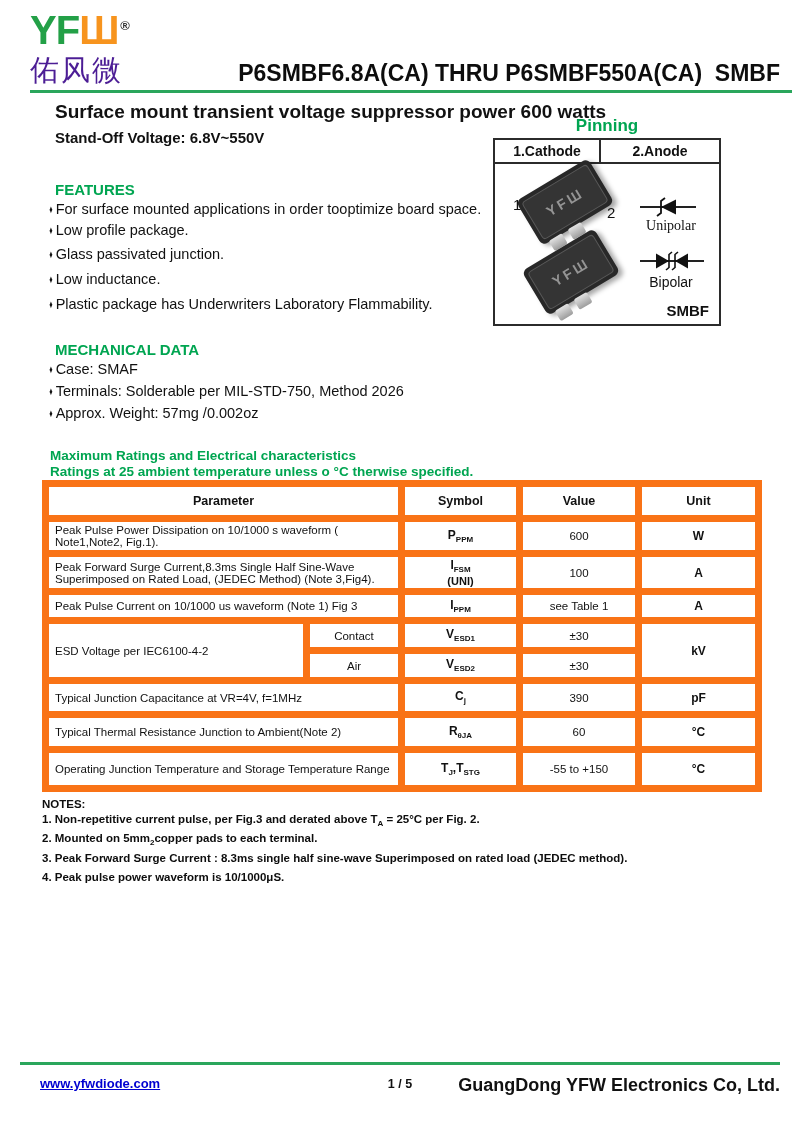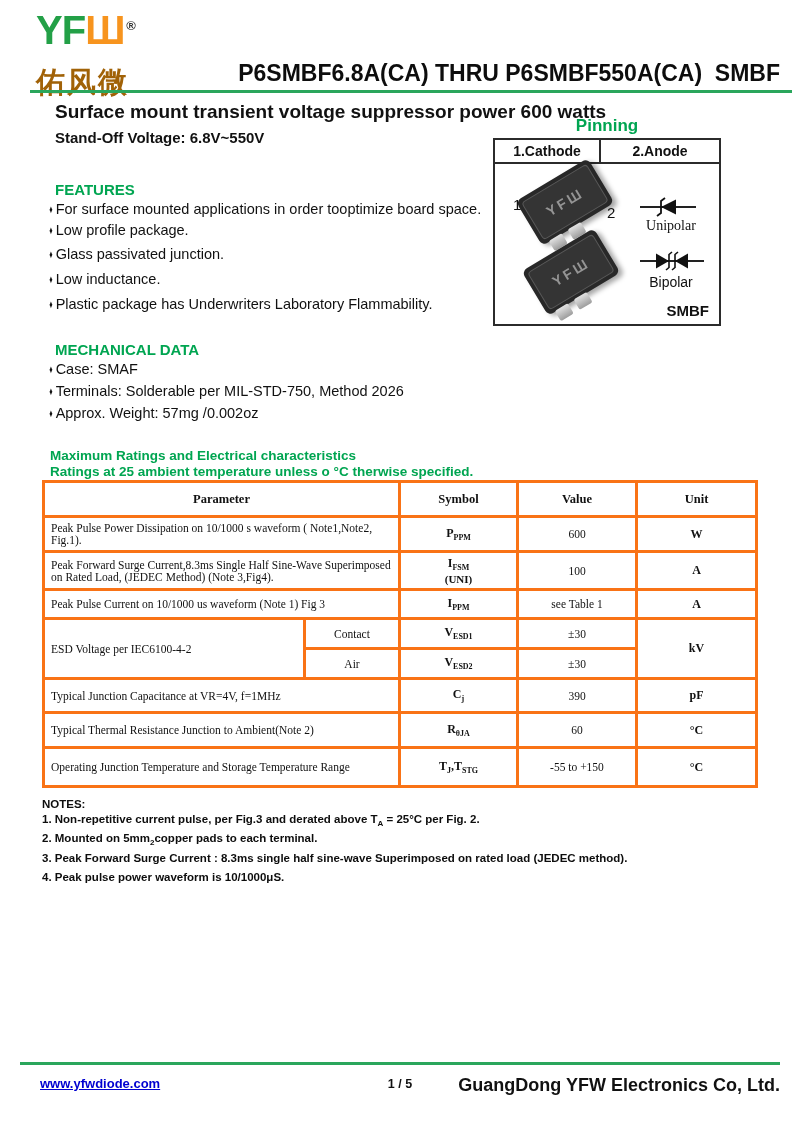--- a/index.html
+++ b/index.html
@@ -4,26 +4,26 @@
 <style>
   * { margin:0; padding:0; box-sizing:border-box; }
   html,body { background:#e8e8e8; }
   .page {
     position:relative; width:800px; height:1126px; margin:0 auto;
     background:#ffffff; overflow:hidden;
     font-family:"Liberation Sans", sans-serif; color:#111;
   }
 
   
-  .logo { position:absolute; top:6px; left:36px; }
+  .logo { position:absolute; top:6px; left:30px; }
   .logo-en { font-size:40px; font-weight:800; line-height:40px; letter-spacing:-1px; }
   .lg-green { color:#23a047; }
   .lg-orange { color:#f7941e; }
   .lg-reg { font-size:13px; color:#333; font-weight:700; vertical-align:super; margin-left:2px; }
-  .logo-cn { font-size:29px; font-weight:700; color:#a16207; margin-top:13px; letter-spacing:2px; }
+  .logo-cn { font-size:29px; font-weight:400; color:#4c1d95; margin-top:1px; letter-spacing:2px; }
   .title {
     position:absolute; top:60px; right:20px; font-size:23px; font-weight:800;
     color:#0d0d0d; white-space:pre;
   }
   .rule-top { position:absolute; top:90px; left:30px; width:762px; height:3px; background:#2aa65c; }
 
   .intro1 { position:absolute; top:101px; left:55px; font-size:19px; font-weight:700; }
   .intro2 { position:absolute; top:129px; left:55px; font-size:15px; font-weight:700; }
 
   
@@ -74,21 +74,21 @@
   .mech-list { position:absolute; top:361px; left:48px; width:480px; }
   .mech-item { font-size:14.5px; display:flex; margin-bottom:6px; }
   .mech-item .bullet { font-size:11px; margin-right:2px; padding-top:2px; transform:scaleX(0.6); }
 
   .ratings { position:absolute; top:448px; left:50px; color:#00a551; font-weight:700;
     font-size:13.5px; line-height:16px; }
 
   
   .spec { position:absolute; top:480px; left:42px; width:713px;
     border-collapse:collapse; table-layout:fixed; border:2px solid #000; }
-  .spec th, .spec td { border:3px solid #f97316; overflow:hidden;font-family:Liberation Serif, serif; }
+  .spec th, .spec td { border:7px solid #f97316; overflow:hidden; }
   .spec th { font-size:12.5px; font-weight:700; text-align:center; }
   .param { font-size:11.5px; text-align:left; padding:2px 6px; }
   .cond  { font-size:11.5px; text-align:center; }
   .symc  { font-size:12px; font-weight:700; text-align:center; }
   .symc sub { font-size:8px; font-weight:700; }
   .symc .l2 { font-size:11px; }
   .valc  { font-size:11.5px; text-align:center; }
   .unitc { font-size:12px; font-weight:700; text-align:center; }
   tr.h35{height:35px;} tr.h38{height:38px;} tr.h29{height:29px;}
   tr.h30{height:30px;} tr.h34{height:34px;} tr.h39{height:39px;} tr.hh{height:35px;}

